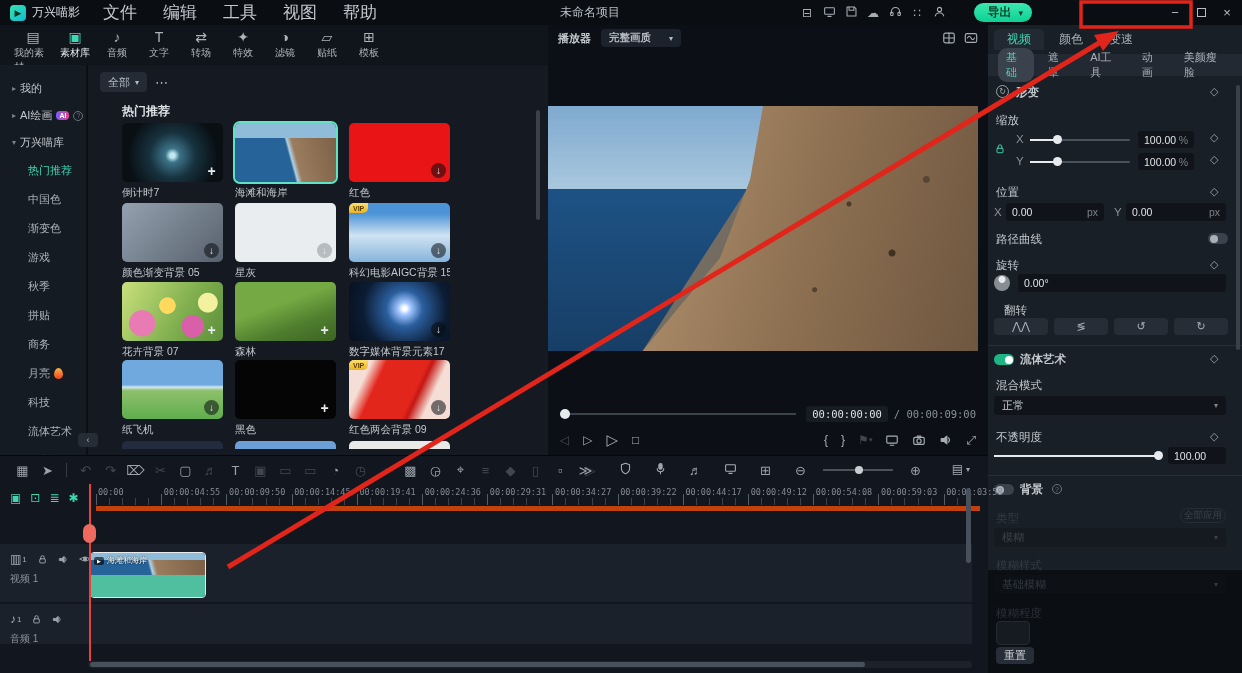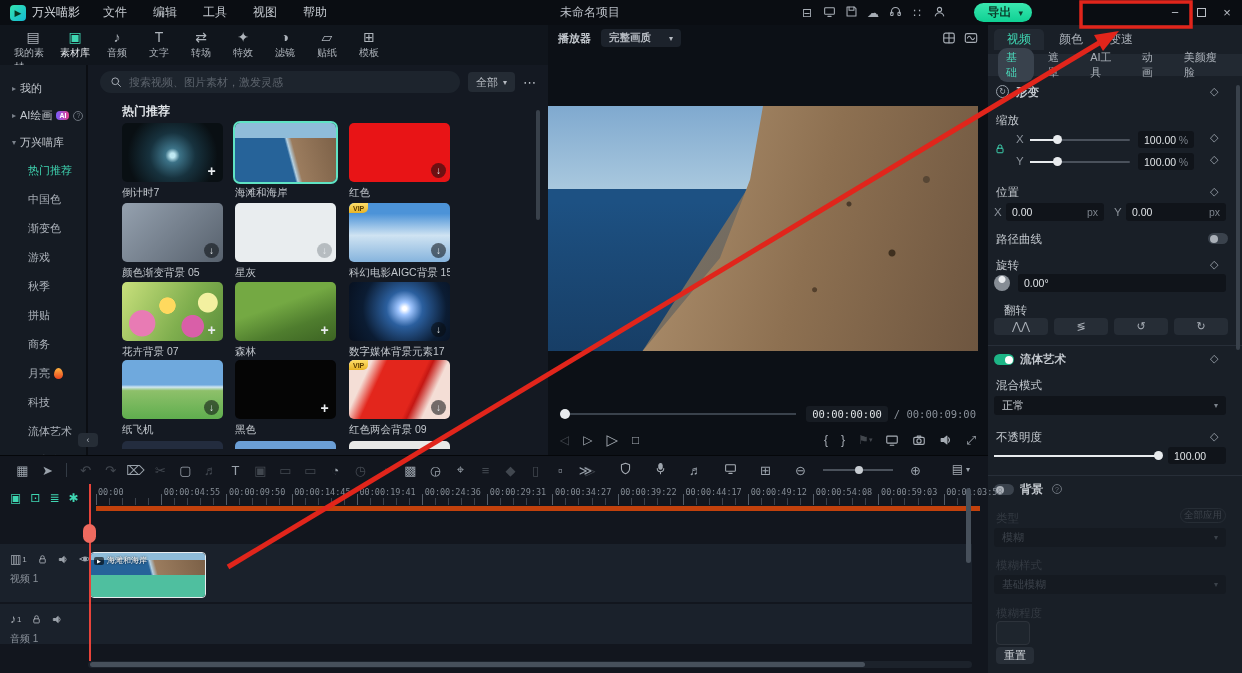--- a/index.html
+++ b/index.html
@@ -6,21 +6,21 @@
   *{box-sizing:border-box;font-family:"Liberation Sans","DejaVu Sans",sans-serif;}
   #app{position:relative;width:1242px;height:673px;background:#0b0e13;overflow:hidden;color:#c8cdd3;font-size:12px;}
   .abs{position:absolute;}
   .ico{display:inline-flex;align-items:center;justify-content:center;color:#a7adb5;}
   .dim{opacity:.35;}
   svg.li{stroke:#a7adb5;fill:none;stroke-width:1.3;stroke-linecap:round;stroke-linejoin:round;}
   
   #titlebar{left:0;top:0;width:1242px;height:25px;background:#0a0d12;display:flex;align-items:center;}
   .logo{width:16px;height:16px;border-radius:4px;background:linear-gradient(135deg,#35e3ae,#12b9d4);margin:0 6px 0 10px;display:flex;align-items:center;justify-content:center;color:#07351f;font-size:9px;}
   .appname{color:#d7dbe0;font-size:12px;margin-right:10px;}
-  .menu{color:#c3c8ce;padding:0 13px;font-size:12px;cursor:default;}
+  .menu{color:#c3c8ce;padding:0 13px;font-size:17px;cursor:default;}
   #proj-title{position:absolute;left:500px;width:180px;text-align:center;color:#b9bec5;font-size:12px;}
   .tb-ico{width:22px;text-align:center;font-size:12px;color:#a7adb5;}
   #export-btn{height:19px;padding:0 9px 0 13px;border-radius:11px;background:linear-gradient(180deg,#3ae8b0,#0fd093);color:#0b3b2a;font-weight:bold;font-size:12px;display:flex;align-items:center;gap:7px;margin:0 4px;}
   #export-btn .chev{font-size:9px;color:#0b3b2a;}
   .winbtn{width:26px;text-align:center;color:#b9bec5;font-size:13px;}
   .restore-box{width:9px;height:9px;border:1px solid #b9bec5;display:inline-block;}
   
   #tabstrip{left:0;top:25px;width:548px;height:40px;background:#10151c;display:flex;align-items:flex-start;padding:4px 0 0 14px;gap:4px;}
   .mtab{width:38px;display:flex;flex-direction:column;align-items:center;gap:1px;color:#aeb4bb;font-size:10px;}
   .mtab .mi{font-size:14px;height:16px;}
@@ -81,21 +81,21 @@
   .v-beachpath{position:absolute;left:0;top:0;width:100%;height:100%;background:linear-gradient(100deg,#8a7a66,#6d6152);clip-path:polygon(47% 32%,54% 30%,46% 100%,22% 100%);opacity:.9;}
   #seek-row{position:absolute;left:12px;top:381px;width:416px;height:16px;display:flex;align-items:center;}
   #seek-line{flex:1;height:2px;background:#3a424c;position:relative;margin-right:10px;}
   #seek-dot{position:absolute;left:0;top:-4px;width:10px;height:10px;border-radius:50%;background:#e8ebee;}
   #tc-box{background:#171c23;border-radius:3px;padding:2px 6px;color:#dfe3e6;font-size:10.5px;font-family:"DejaVu Sans Mono",monospace;}
   #tc-total{color:#8a919a;font-size:10.5px;margin-left:6px;font-family:"DejaVu Sans Mono",monospace;}
   #transport{position:absolute;left:0;top:402px;width:440px;height:26px;display:flex;align-items:center;padding:0 12px;gap:14px;color:#b6bbc2;}
   #transport .big{font-size:15px;}
   #transport .right{margin-left:auto;display:flex;align-items:center;gap:13px;}
   
-  #rpanel{left:988px;top:25px;width:254px;height:648px;background:#191f27;}
+  #rpanel{left:988px;top:25px;width:254px;height:545px;background:#191f27;}
   .rtab{position:absolute;top:4px;height:21px;padding:0 13px;display:flex;align-items:center;font-size:12px;color:#aab0b8;border-radius:5px 5px 0 0;}
   .rtab.active{background:#222932;color:#3fd6b2;}
   #subtabs{position:absolute;left:0;top:29px;width:100%;height:22px;display:flex;align-items:center;gap:6px;padding:0 10px;font-size:11px;color:#aab0b8;background:#222932;}
   .stab{padding:2px 8px;border-radius:9px;}
   .stab.active{background:#39424d;color:#4ad6b8;}
   .plabel{position:absolute;color:#c3c8ce;font-size:11.5px;}
   .plabel.dimtxt{color:#565d66;}
   .kf{position:absolute;color:#9aa2ab;font-size:11px;}
   .pl-slider{position:absolute;height:2px;background:#4a515b;border-radius:1px;}
   .pl-slider .fill{position:absolute;left:0;top:0;height:2px;background:#e8ebee;}
@@ -281,27 +281,20 @@
       <div class="sb-item">
           <span>流体艺术</span>
         </div>
       <div class="sb-item faint">
           <span>体育赛事</span>
         </div>
       <div id="sb-collapse">‹</div>
     </div>
 
     <div id="search-row">
-      <div id="search-field">
-        <svg class="li" width="12" height="12" viewBox="0 0 16 16">
-            <circle cx="7" cy="7" r="4.5"></circle>
-            <path d="M10.5 10.5L14 14"></path>
-          </svg>
-        <span>搜索视频、图片素材，激发灵感</span>
-      </div>
       <div id="filter-btn">
           <span>全部</span>
           <span style="font-size:8px;">▾</span>
         </div>
       <div id="more-btn">⋯</div>
     </div>
     <div id="section-title">热门推荐</div>
 
     <figure class="cell" style="left:122px;top:58px;">
       <div class="th t-countdown">

